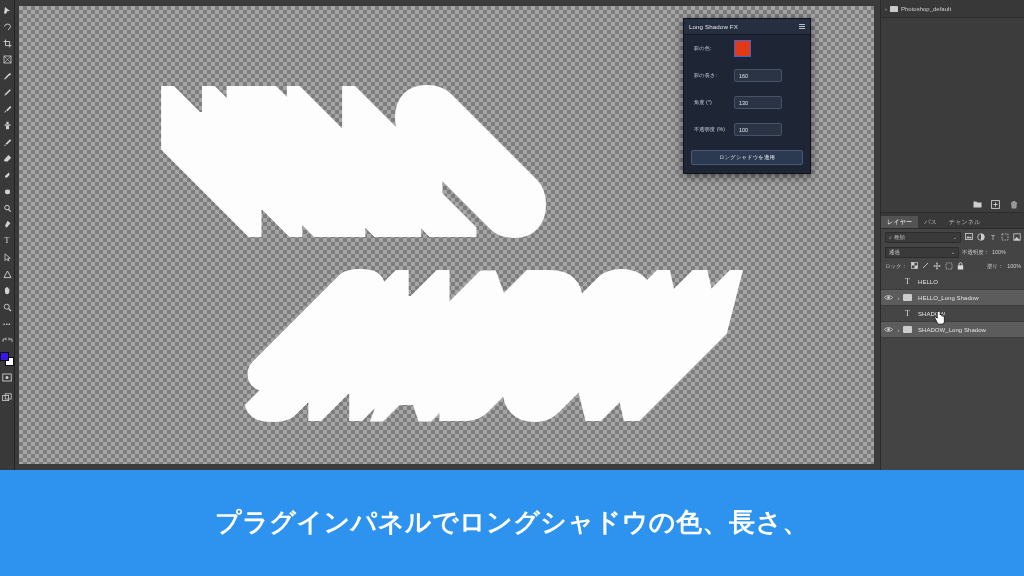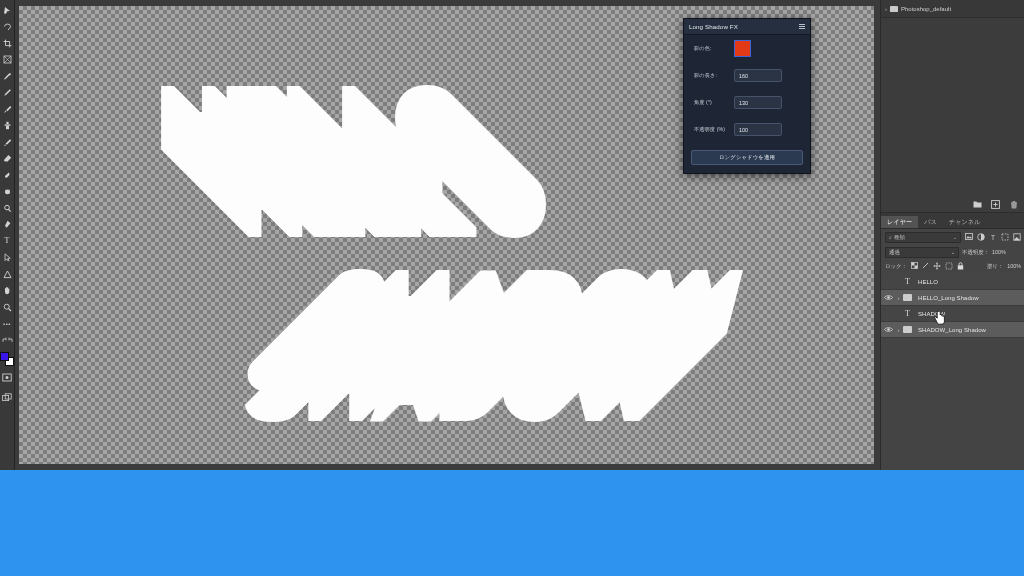--- a/index.html
+++ b/index.html
@@ -621,15 +621,16 @@
     </div>
   </div>
 
   <div id="cursor">
     <svg width="12" height="16" viewBox="0 0 12 16">
       <path d="M3.2 1.5 V8.2 l-1.2-1.3 a.8 .8 0 0 0-1.2 1 L3.3 13 a3 3 0 0 0 2.4 1.2 H8 a2.4 2.4 0 0 0 2.4-2.4 V6.6 a.7 .7 0 0 0-1.4 0 V5.6 a.7 .7 0 0 0-1.4 0 V5 a.7 .7 0 0 0-1.4 0 V1.5 a.8 .8 0 0 0-1.5 0Z" fill="#fefefe" stroke="#1b1b1b" stroke-width="0.9" stroke-linejoin="round"></path>
     </svg>
   </div>
 
   <div id="caption">
+    <div>プラグインパネルでロングシャドウの色、長さ、</div>
   </div>
 
 </div>
 
 </body></html>

